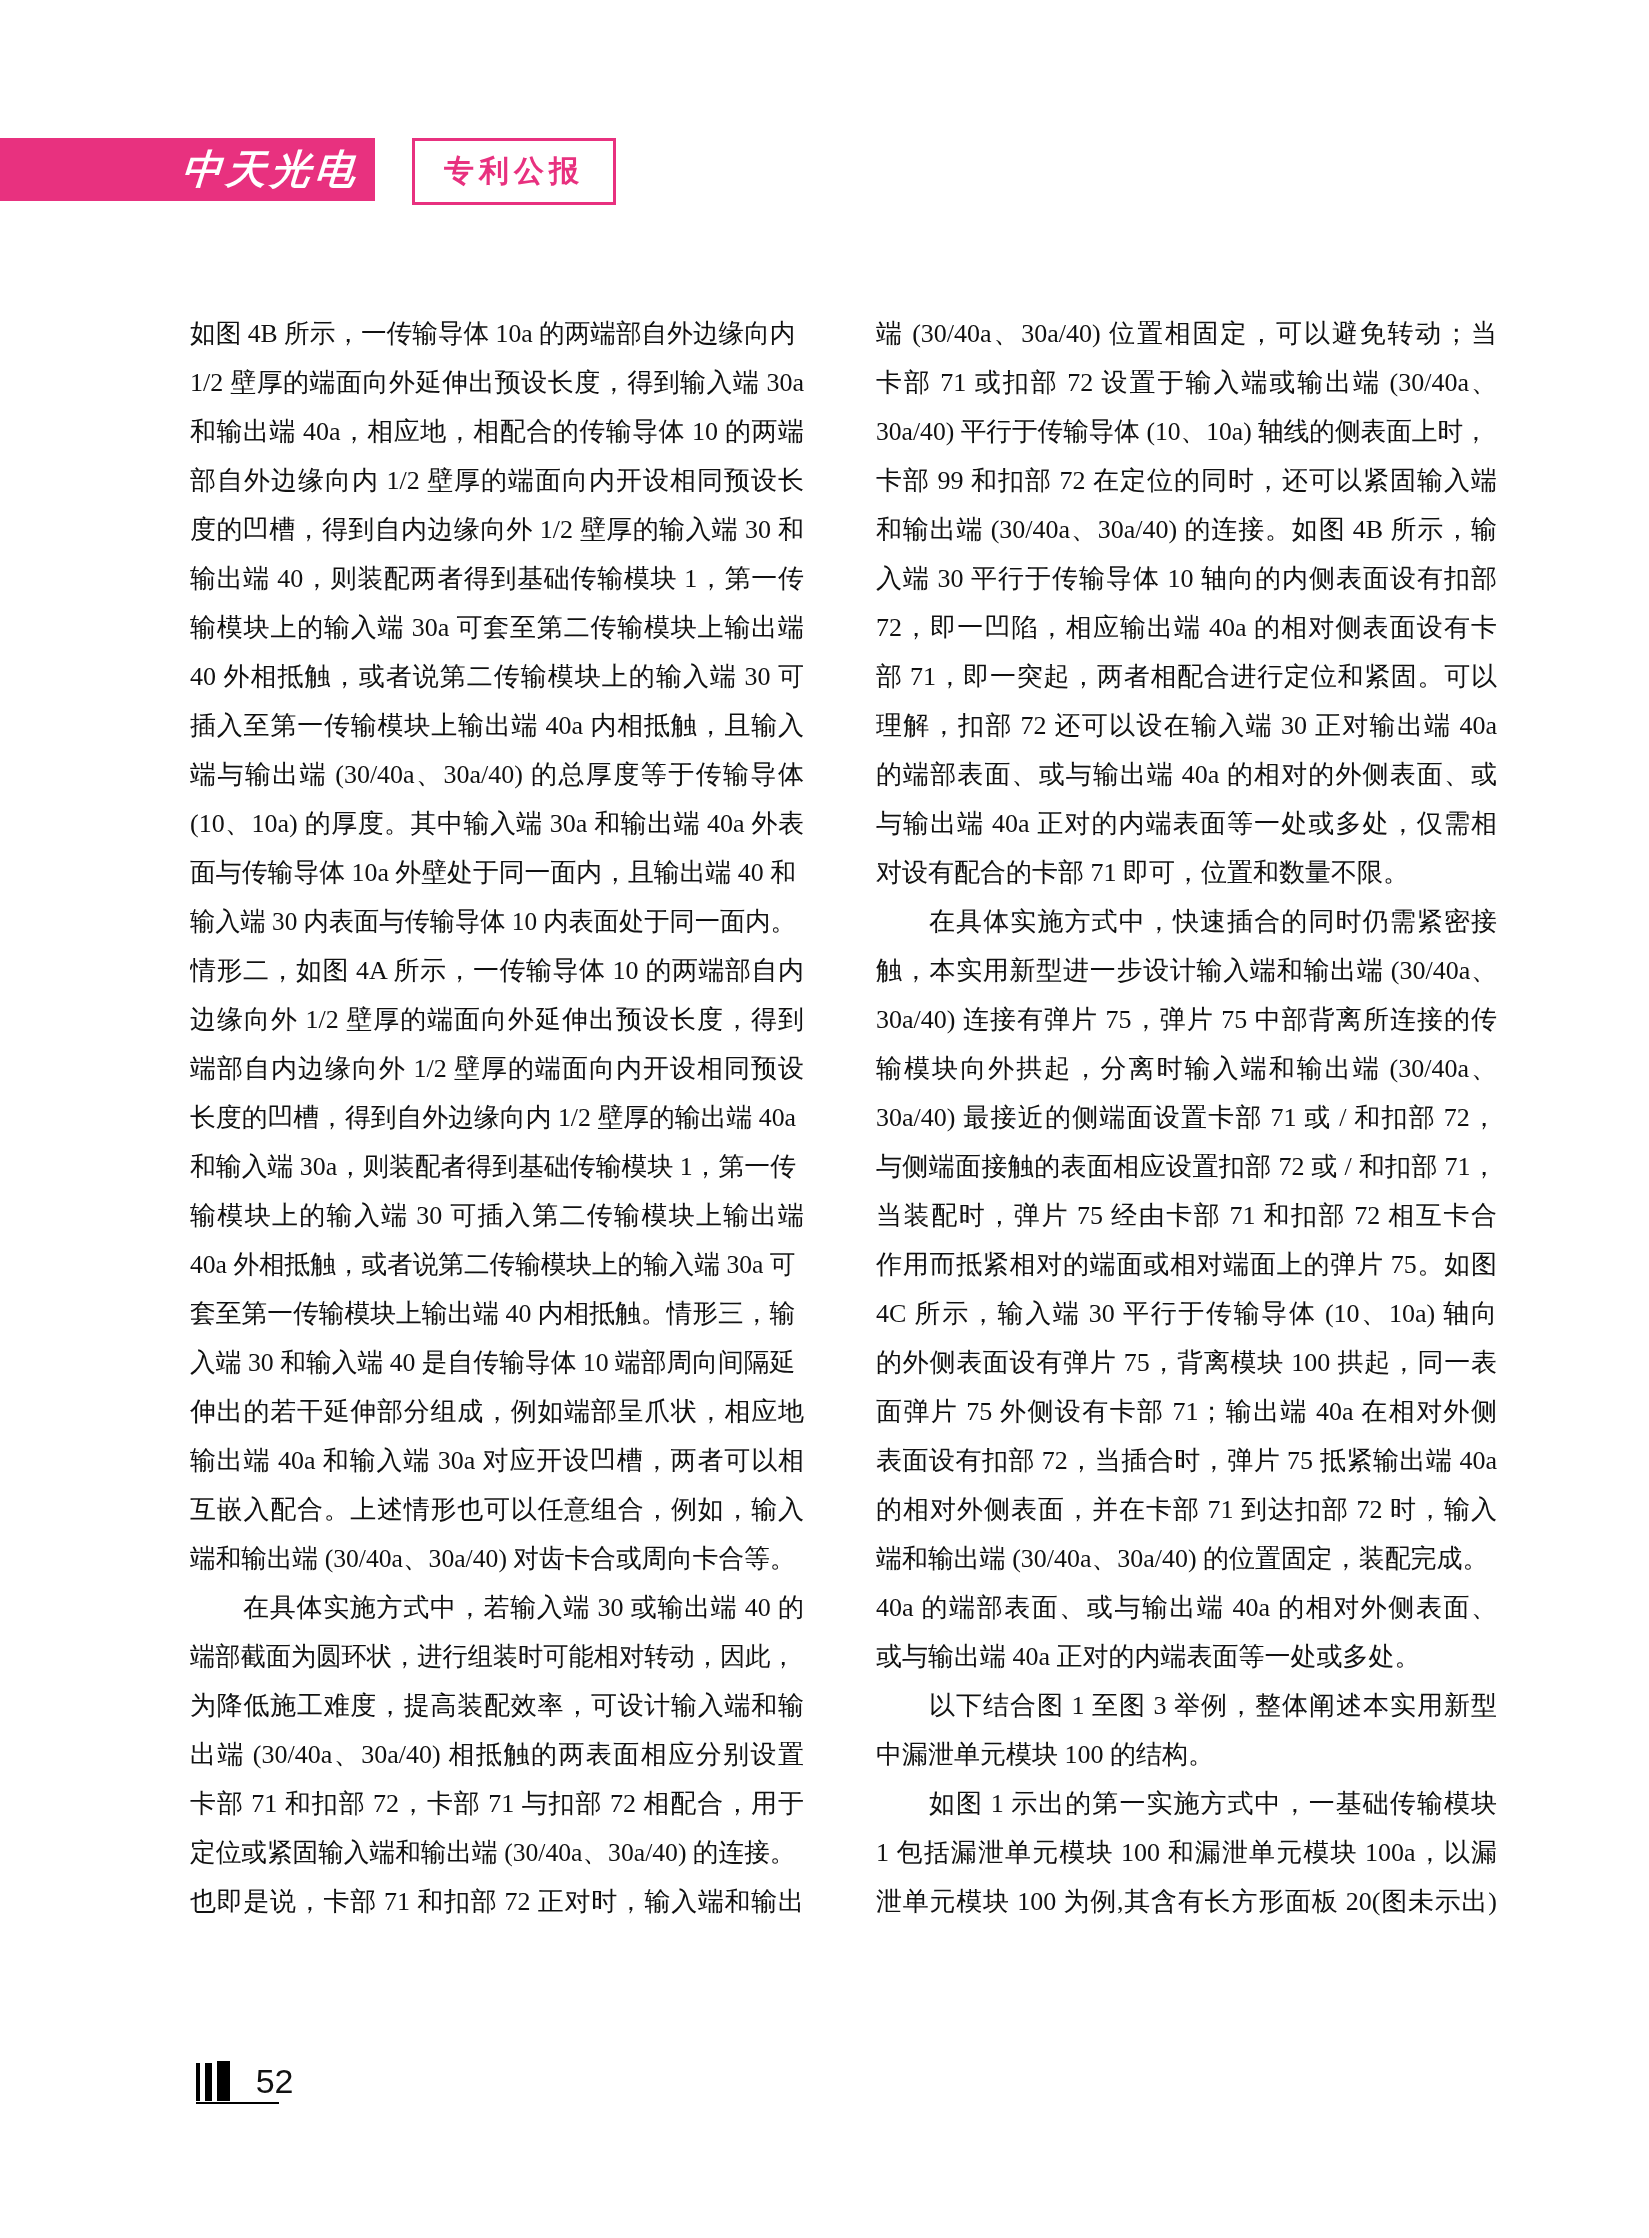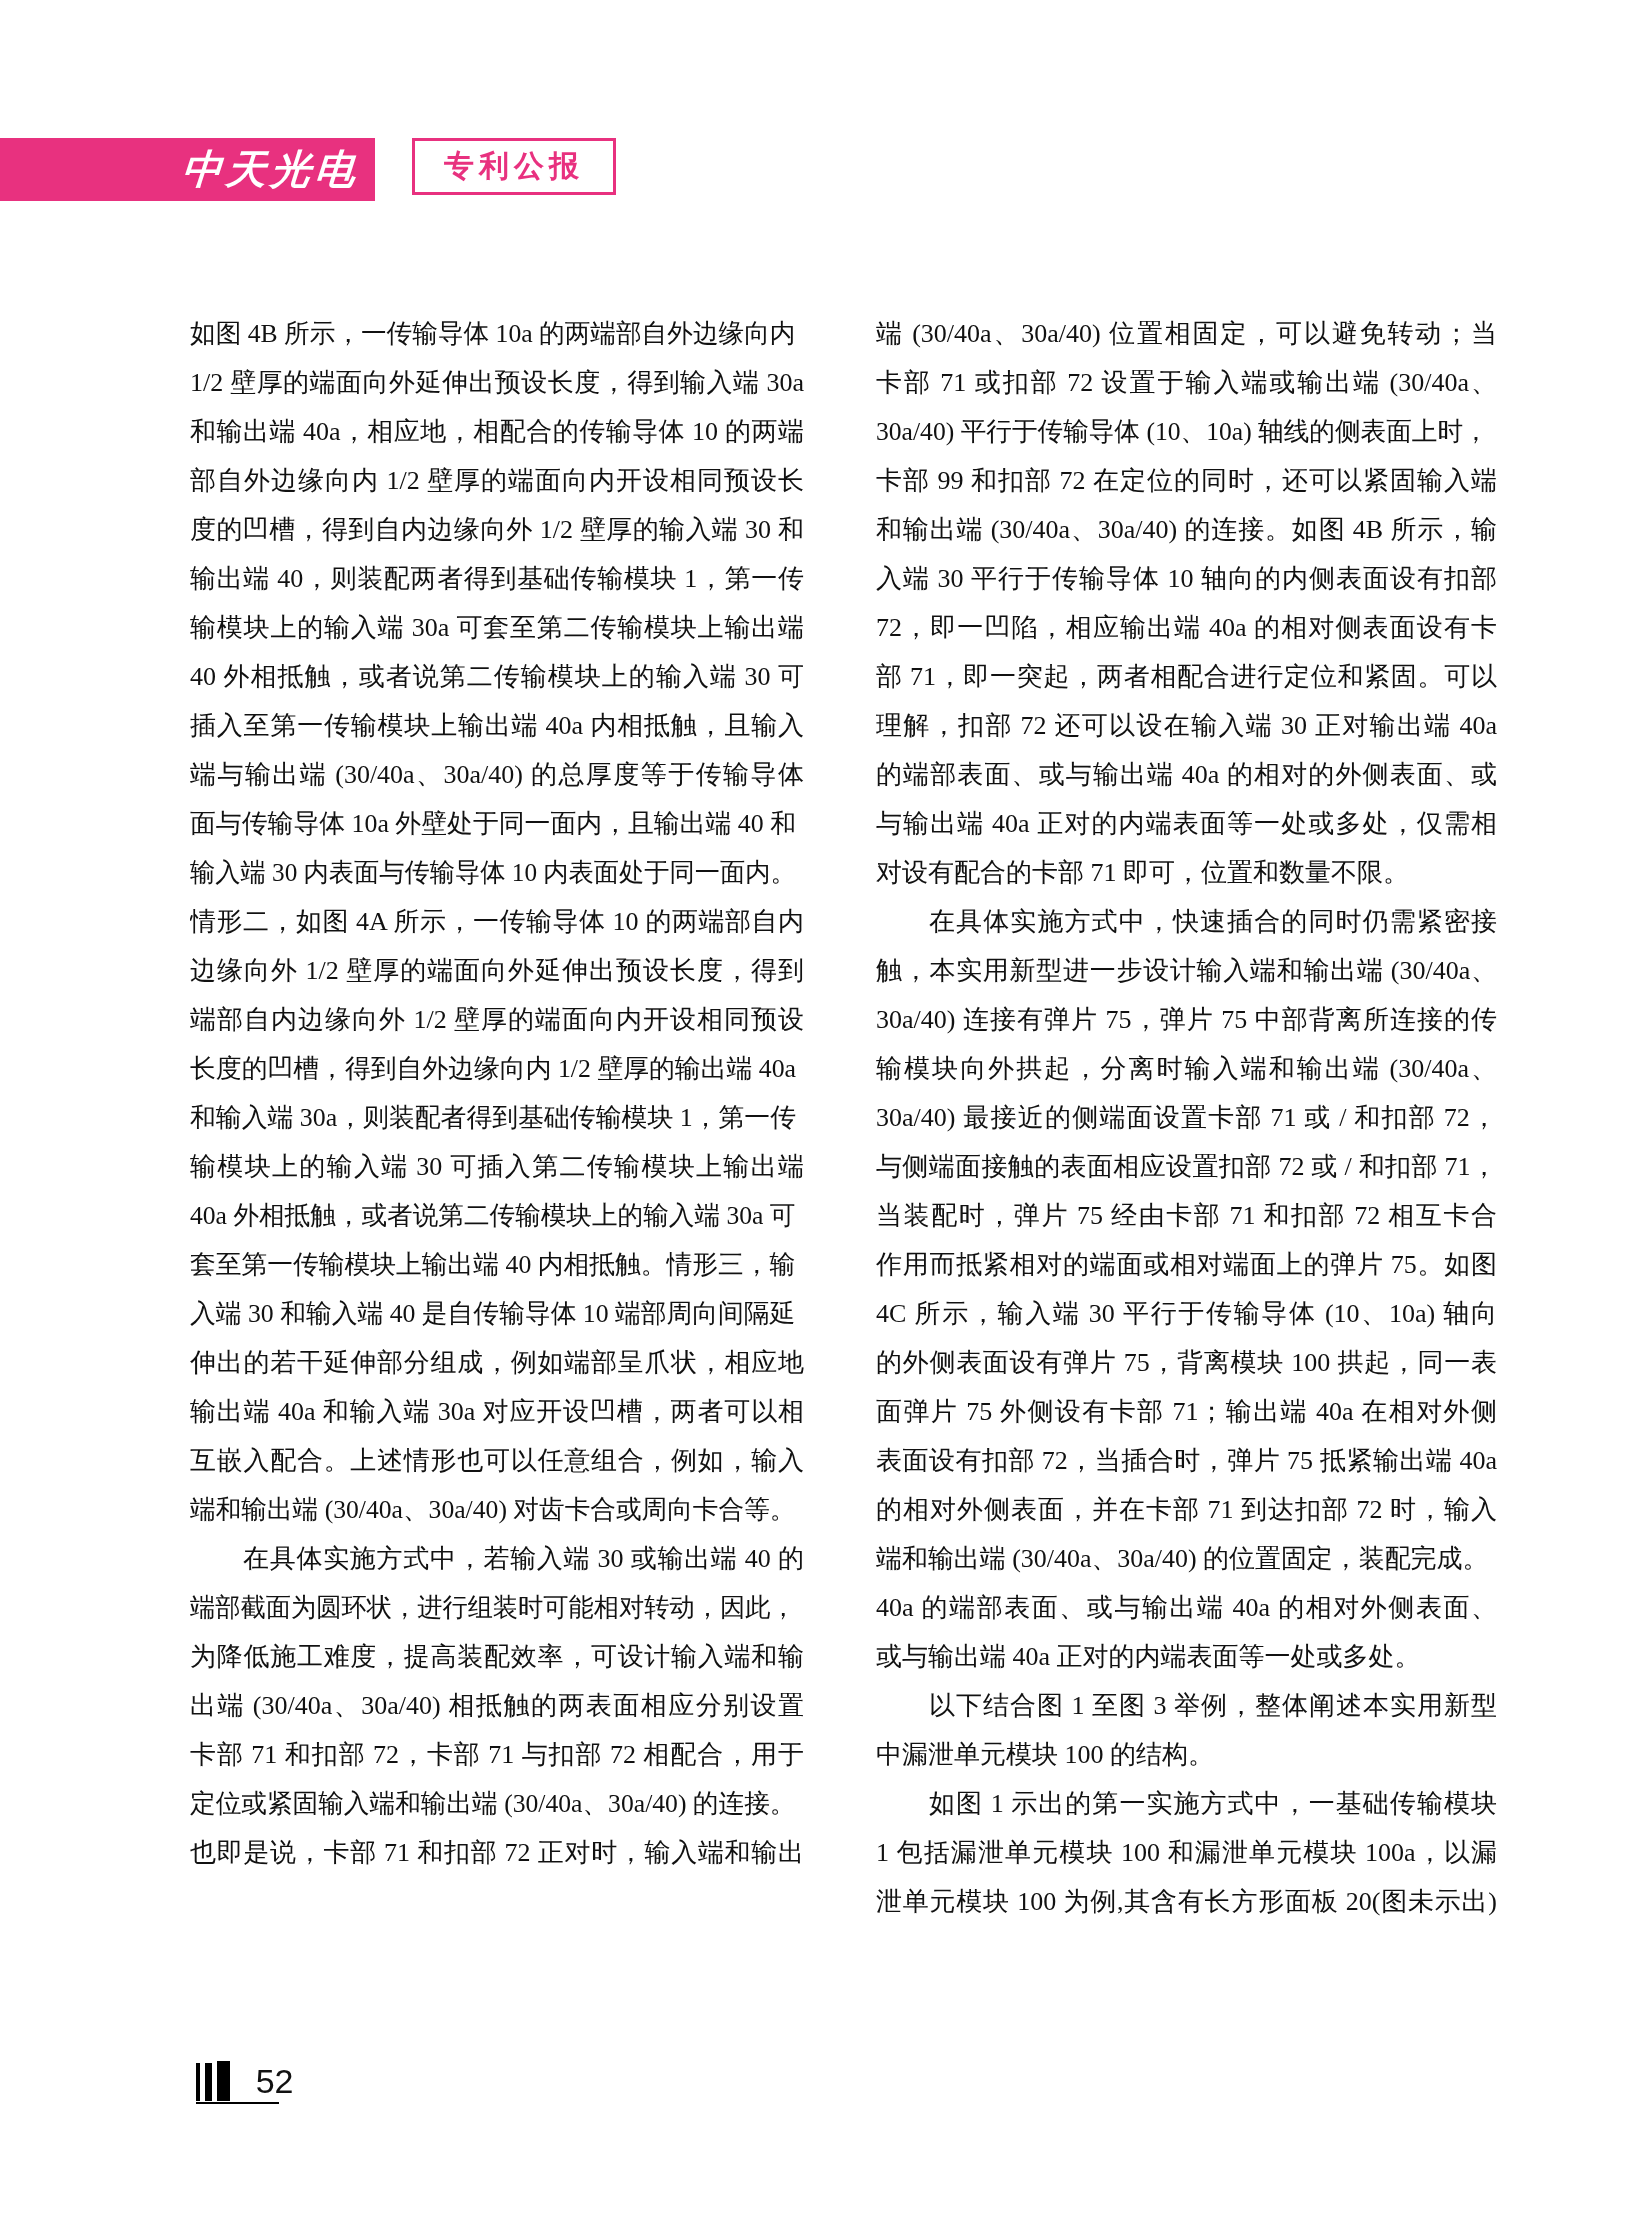--- a/index.html
+++ b/index.html
@@ -15,21 +15,21 @@
     background:var(--pink);
     display:flex; align-items:center; justify-content:flex-end;
     padding-right:15.7px; box-sizing:border-box;
   }
   .logo-text{
     color:#ffffff; font-size:40px; font-weight:bold; font-style:italic;
     letter-spacing:4.3px; font-family:"DejaVu Sans","Liberation Sans",sans-serif;
     transform:skewX(-4deg);
   }
   .badge{
-    position:absolute; left:412px; top:138px; width:204px; height:57px;
+    position:absolute; left:412px; top:138px; width:204px; height:67px;
     border:3.6px solid var(--pink); background:#ffffff; box-sizing:border-box;
     display:flex; align-items:center; justify-content:center;
   }
   .badge-label{
     color:var(--pink); font-size:30px; font-weight:bold; letter-spacing:5px;
     font-family:"DejaVu Sans","Liberation Sans",sans-serif;
   }
   
   .col{
     position:absolute; top:309px; font-size:26px; color:var(--ink);
@@ -75,20 +75,21 @@
       <div class="line" style="text-align-last: left; transform-origin: left center; transform: scaleX(0.98627);">如图 4B 所示，一传输导体 10a 的两端部自外边缘向内</div>
       <div class="line">1/2 壁厚的端面向外延伸出预设长度，得到输入端 30a</div>
       <div class="line">和输出端 40a，相应地，相配合的传输导体 10 的两端</div>
       <div class="line">部自外边缘向内 1/2 壁厚的端面向内开设相同预设长</div>
       <div class="line">度的凹槽，得到自内边缘向外 1/2 壁厚的输入端 30 和</div>
       <div class="line">输出端 40，则装配两者得到基础传输模块 1，第一传</div>
       <div class="line">输模块上的输入端 30a 可套至第二传输模块上输出端</div>
       <div class="line">40 外相抵触，或者说第二传输模块上的输入端 30 可</div>
       <div class="line">插入至第一传输模块上输出端 40a 内相抵触，且输入</div>
       <div class="line">端与输出端 (30/40a、30a/40) 的总厚度等于传输导体</div>
+      <div class="line">(10、10a) 的厚度。其中输入端 30a 和输出端 40a 外表</div>
       <div class="line" style="text-align-last: left; transform-origin: left center; transform: scaleX(0.994233);">面与传输导体 10a 外壁处于同一面内，且输出端 40 和</div>
       <div class="line" style="text-align-last: left; transform-origin: left center; transform: scaleX(0.970721);">输入端 30 内表面与传输导体 10 内表面处于同一面内。</div>
       <div class="line">情形二，如图 4A 所示，一传输导体 10 的两端部自内</div>
       <div class="line">边缘向外 1/2 壁厚的端面向外延伸出预设长度，得到</div>
       <div class="line">端部自内边缘向外 1/2 壁厚的端面向内开设相同预设</div>
       <div class="line" style="text-align-last: left; transform-origin: left center; transform: scaleX(0.993088);">长度的凹槽，得到自外边缘向内 1/2 壁厚的输出端 40a</div>
       <div class="line" style="text-align-last: left; transform-origin: left center; transform: scaleX(0.994233);">和输入端 30a，则装配者得到基础传输模块 1，第一传</div>
       <div class="line">输模块上的输入端 30 可插入第二传输模块上输出端</div>
       <div class="line" style="text-align-last: left; transform-origin: left center; transform: scaleX(0.985143);">40a 外相抵触，或者说第二传输模块上的输入端 30a 可</div>
       <div class="line" style="text-align-last: left; transform-origin: left center; transform: scaleX(0.990805);">套至第一传输模块上输出端 40 内相抵触。情形三，输</div>

